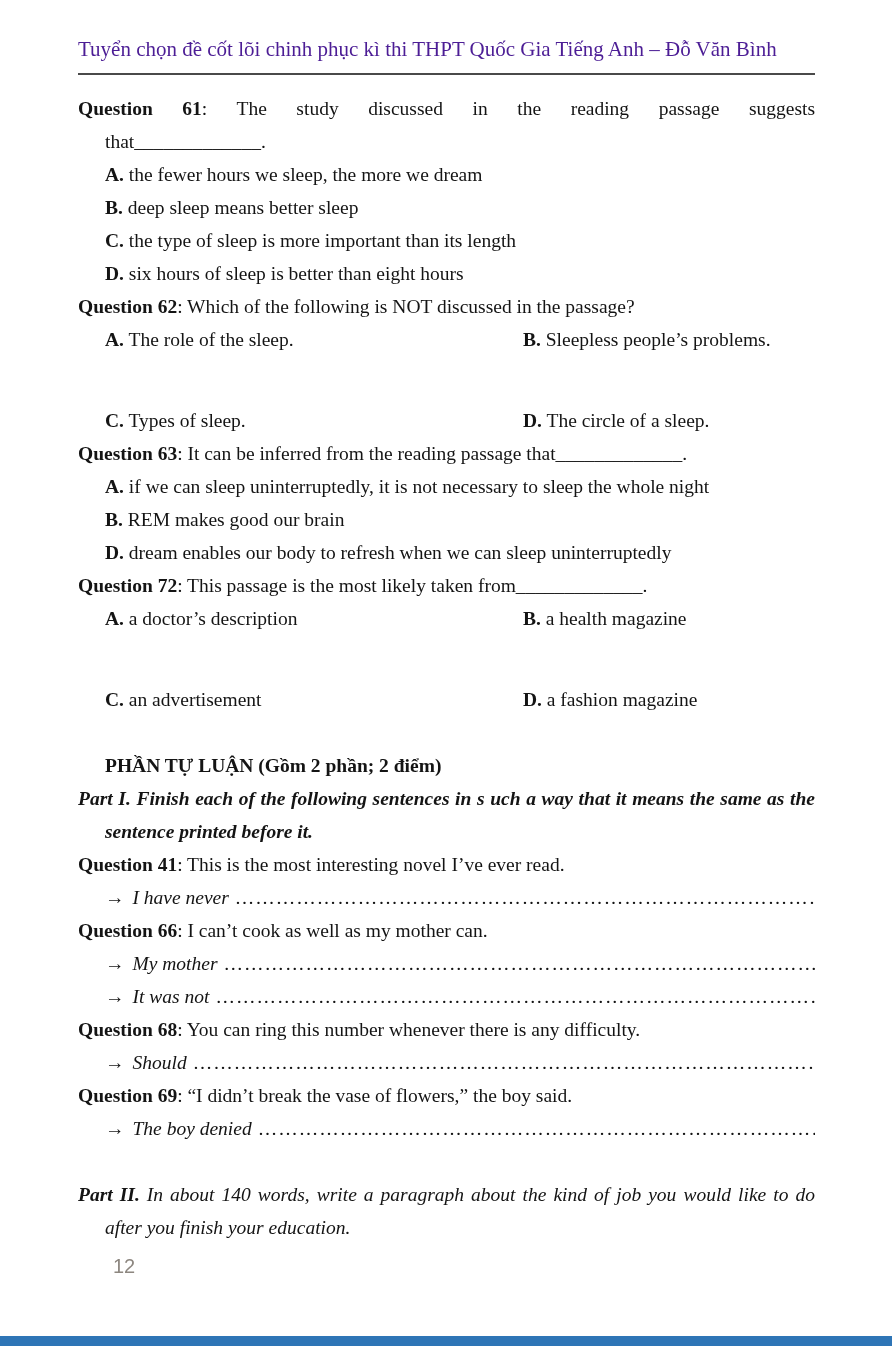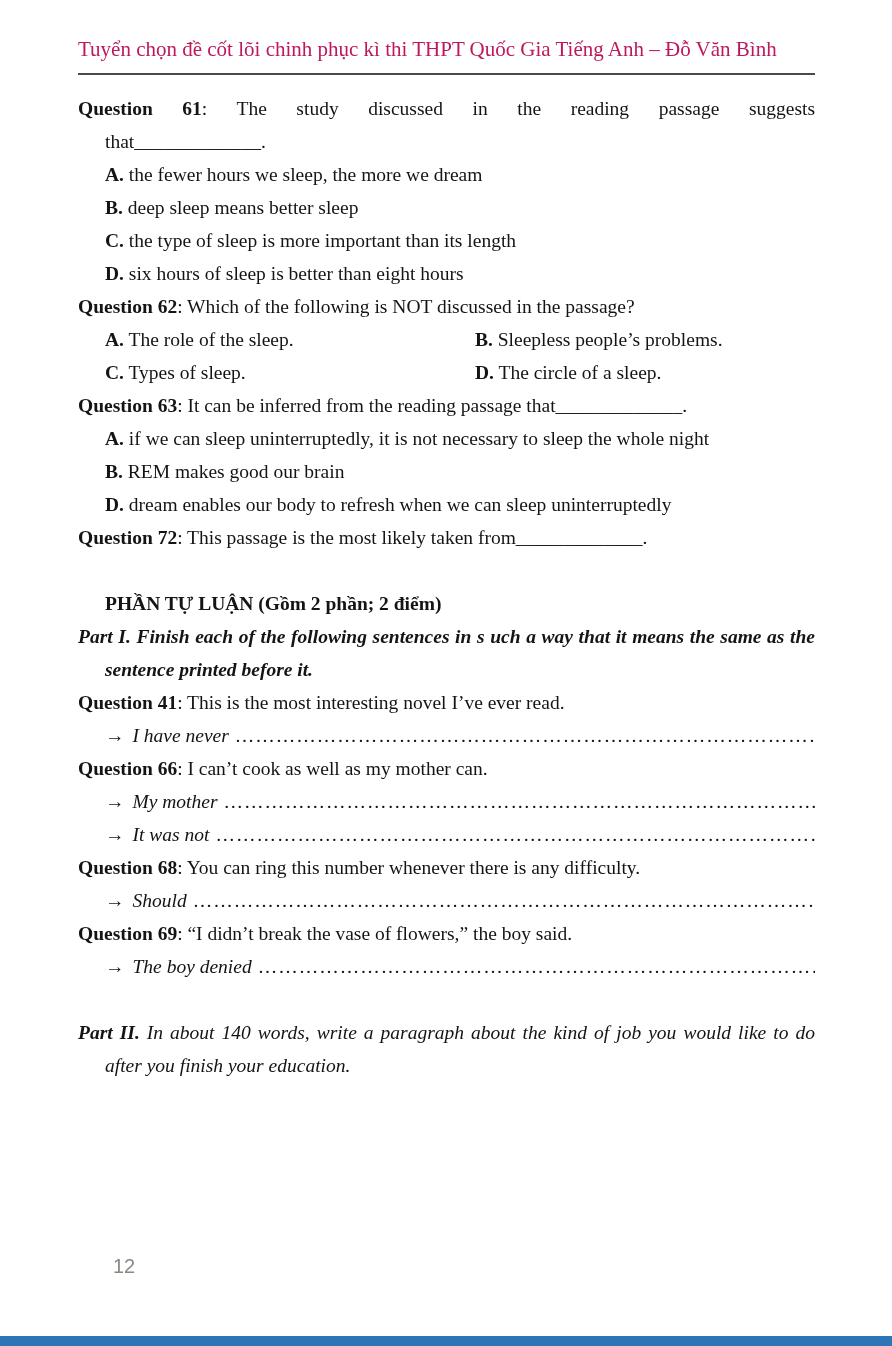--- a/index.html
+++ b/index.html
@@ -10,21 +10,21 @@
     box-sizing: border-box;
     padding: 34px 77px 0 78px;
     background: #ffffff;
     font-family: "Liberation Serif", "DejaVu Serif", serif;
     color: #141414;
     font-size: 19.5px;
     line-height: 33px;
     overflow: hidden;
   }
   .header {
-    color: #be185d;
+    color: #4c1d95;
     font-size: 21px;
     line-height: 30px;
     padding-bottom: 9px;
     border-bottom: 2px solid #4a4a4a;
     margin-bottom: 17px;
     white-space: nowrap;
   }
   p { margin: 0; }
   .q {
     padding-left: 27px;
@@ -35,20 +35,21 @@
     word-spacing: 7px;
   }
   .qlabel { font-weight: bold; }
   .opt-list { padding-left: 27px; }
   .opt { }
   .letter { font-weight: bold; }
   .opt-grid {
     display: grid;
     grid-template-columns: 370px 1fr;
     padding-left: 27px;
+    gap: 48px;
   }
   .gap { height: 33px; }
   .section-heading {
     padding-left: 27px;
     font-weight: bold;
   }
   .part {
     padding-left: 27px;
     text-indent: -27px;
     font-style: italic;
@@ -108,20 +109,26 @@
   </div>
 
   <p class="q"><span class="qlabel">Question 63</span><span>: It can be inferred from the reading passage that_____________.</span></p>
   <div class="opt-list">
     <p class="opt"><span class="letter">A.</span> <span>if we can sleep uninterruptedly, it is not necessary to sleep the whole night</span></p>
     <p class="opt"><span class="letter">B.</span> <span>REM makes good our brain</span></p>
     <p class="opt"><span class="letter">D.</span> <span>dream enables our body to refresh when we can sleep uninterruptedly</span></p>
   </div>
 
   <p class="q"><span class="qlabel">Question 72</span><span>:  This passage is the most likely taken from_____________.</span></p>
+  <div class="opt-grid">
+    <p class="opt"><span class="letter">A.</span> <span>a doctor’s description</span></p>
+    <p class="opt"><span class="letter">B.</span> <span>a health magazine</span></p>
+    <p class="opt"><span class="letter">C.</span> <span>an advertisement</span></p>
+    <p class="opt"><span class="letter">D.</span> <span>a fashion magazine</span></p>
+  </div>
 
   <div class="gap"></div>
 
   <p class="section-heading">PHẦN TỰ LUẬN (Gồm 2 phần; 2 điểm)</p>
   <p class="part"><span class="plabel">Part I.</span><span class="part1-text"> Finish each of the following sentences in s uch a way that it means the same as the sentence printed before it.</span></p>
 
   <p class="q"><span class="qlabel">Question 41</span><span>: This is the most interesting novel I’ve ever read.</span></p>
   <p class="arrow-line">
       <span class="arrow-glyph">→</span>
       <span class="lead">I have never</span>

